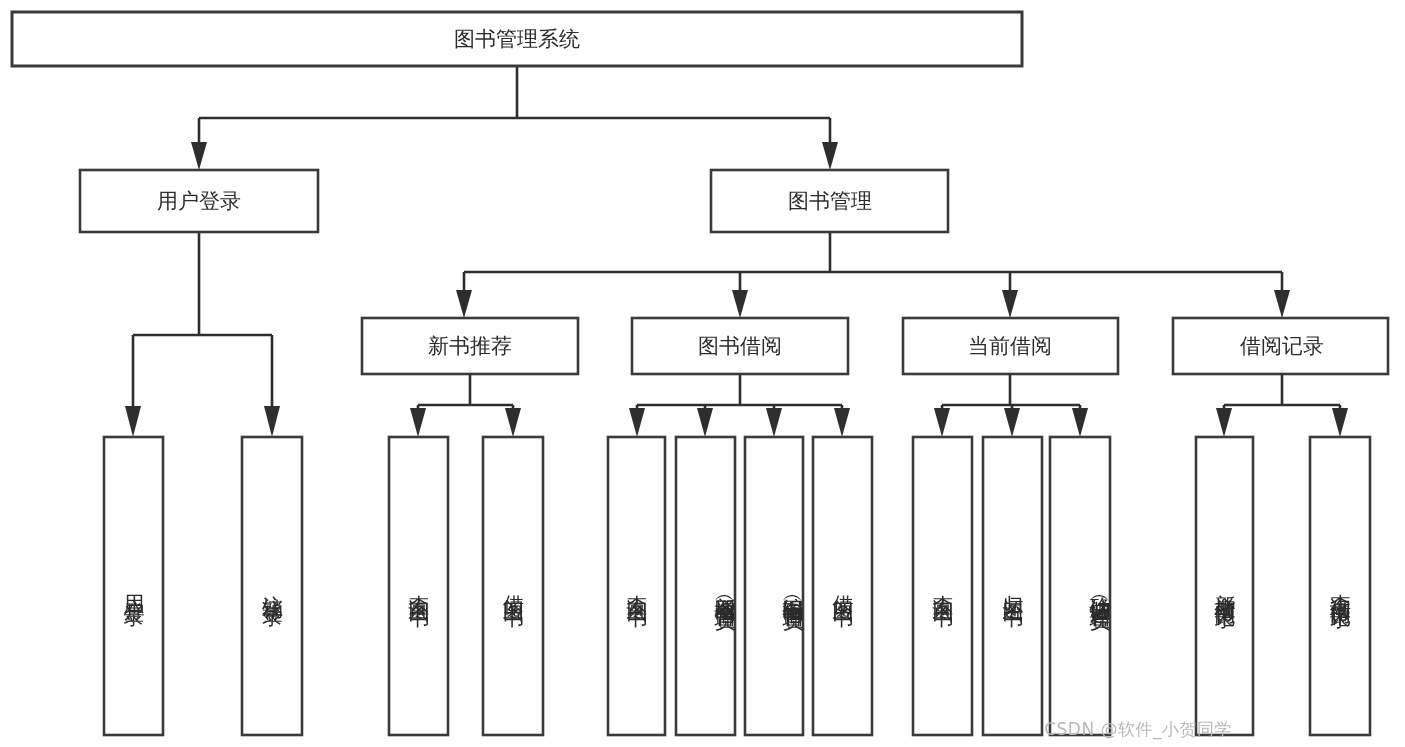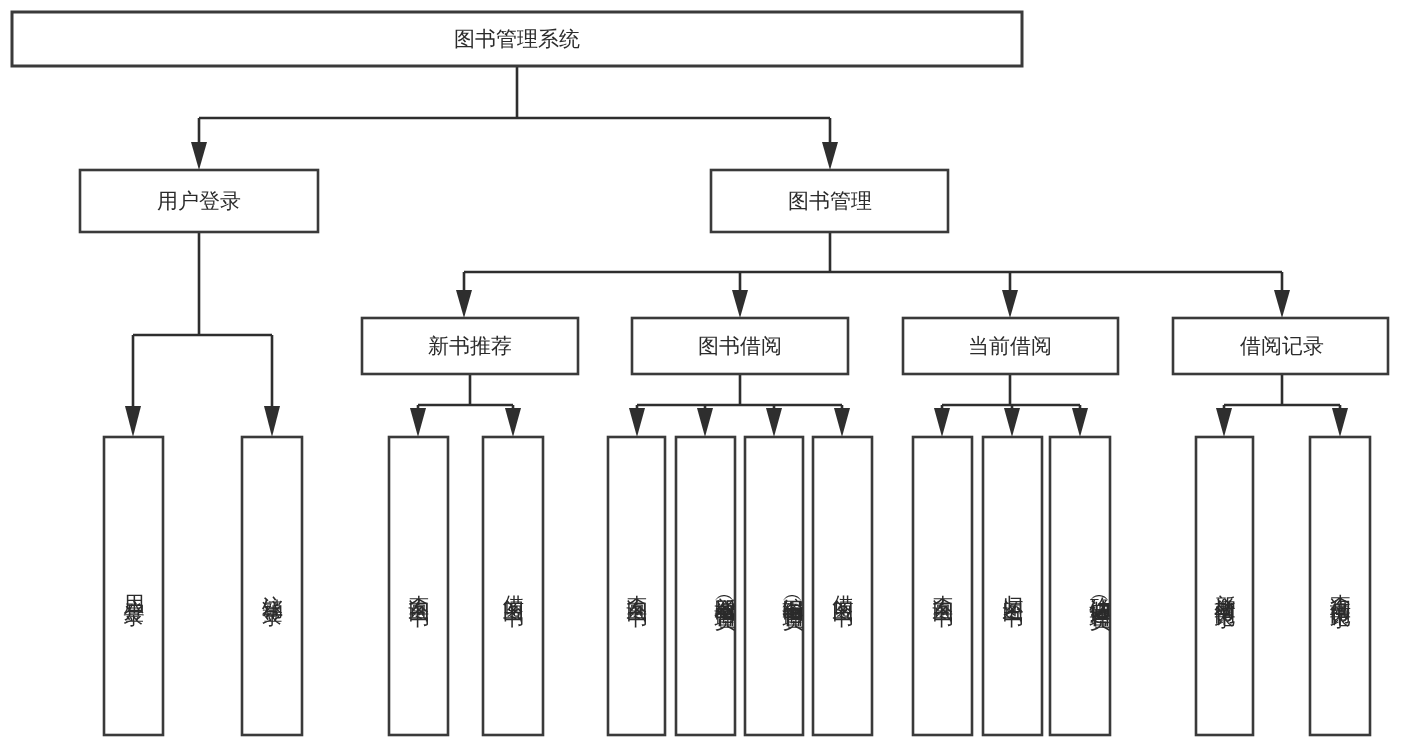--- a/index.html
+++ b/index.html
@@ -283,14 +283,15 @@
                 writing-mode:vertical-rl;text-orientation:upright;
                 display:flex;align-items:center;justify-content:center;
                 font-size:21px;color:#2b2b2b;letter-spacing:3px;line-height:1;">新增借阅记录</div>
 
     <div class="vlabel" style="position:absolute;left:1310px;top:437px;width:60px;height:298px;
                 writing-mode:vertical-rl;text-orientation:upright;
                 display:flex;align-items:center;justify-content:center;
                 font-size:21px;color:#2b2b2b;letter-spacing:3px;line-height:1;">查询借阅记录</div>
   </div>
 
+  <div class="watermark">CSDN @软件_小贺同学</div>
 
 </div>
 
 </body></html>

